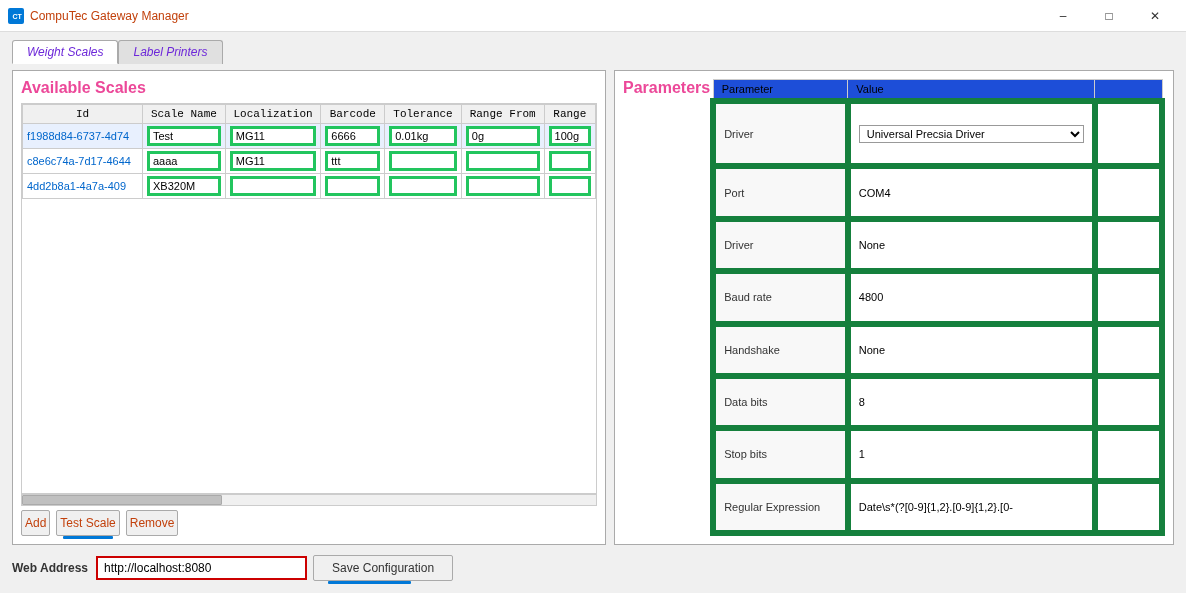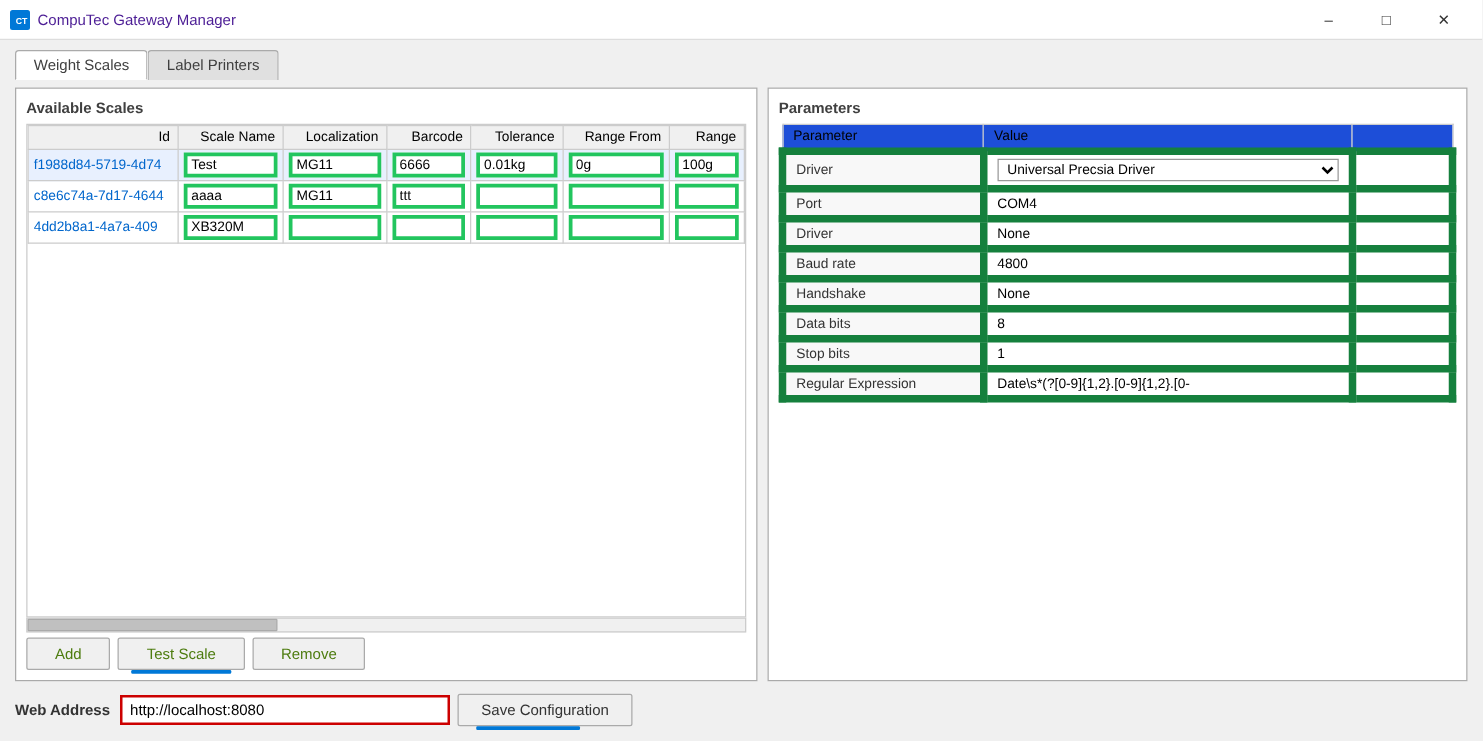--- a/index.html
+++ b/index.html
@@ -29,21 +29,21 @@
       display: flex;
       align-items: center;
       justify-content: center;
       color: white;
       font-size: 9px;
       font-weight: bold;
     }
     .title-bar-title {
       flex: 1;
       font-size: 12px;
-      color: #4c1d95;
+      color: #c2410c;
     }
     .title-bar-controls {
       display: flex;
       gap: 0;
     }
     .title-bar-btn {
       width: 46px;
       height: 32px;
       border: none;
       background: transparent;
@@ -70,21 +70,22 @@
       margin-bottom: 0;
     }
     .tab {
       padding: 4px 14px;
       border: 1px solid #aaa;
       background: #e0e0e0;
       cursor: pointer;
       font-size: 12px;
       border-bottom: none;
       border-radius: 3px 3px 0 0;
-      color: #404040;
+      color: #6d28d9;
+      font-style: italic;
     }
     .tab.active {
       background: #fff;
       border-bottom: 1px solid #fff;
       z-index: 1;
       position: relative;
     }
 
     .main-content {
       display: flex;
@@ -101,49 +102,50 @@
 
     .left-panel {
       flex: 1;
       display: flex;
       flex-direction: column;
     }
 
     .right-panel {
       width: 560px;
       display: flex;
-      flex-direction: column;
+      flex-direction: row;
     }
 
     .section-title {
-      font-size: 12px;
+      font-size: 16px;
       font-weight: bold;
-      color: #404040;
+      color: #ec4899;
       margin-bottom: 6px;
     }
 
     .scales-table-wrapper {
       flex: 1;
       overflow: auto;
       border: 1px solid #ccc;
     }
 
     table {
       border-collapse: collapse;
       width: 100%;
       font-size: 11px;
     }
 
     .scales-table thead tr th {
       background: #f0f0f0;
       border: 1px solid #ccc;
       padding: 3px 6px;
-      text-align: right;
+      text-align: center;
       font-weight: normal;
       white-space: nowrap;
+      font-family: Liberation Mono, monospace;
     }
 
     .scales-table tbody tr td {
       border: 1px solid #ccc;
       padding: 2px 4px;
       white-space: nowrap;
     }
 
     .scales-table tbody tr td input {
       width: 100%;
@@ -200,26 +202,26 @@
     }
 
     .buttons-row {
       display: flex;
       gap: 6px;
       margin-top: 4px;
       align-items: center;
     }
 
     .btn {
-      padding: 5px 22px;
+      padding: 5px 3px;
       border: 1px solid #aaa;
       background: #f0f0f0;
       cursor: pointer;
       font-size: 12px;
-      color: #4d7c0f;
+      color: #c2410c;
       border-radius: 2px;
     }
     .btn.active-btn {
       position: relative;
     }
     .btn.active-btn::after {
       content: '';
       position: absolute;
       bottom: -4px;
       left: 10%;
@@ -246,21 +248,21 @@
     .web-address-label {
       font-size: 12px;
       font-weight: bold;
       color: #333;
     }
 
     .web-address-input {
       padding: 3px 6px;
       border: 2px solid #cc0000;
       font-size: 12px;
-      width: 264px;
+      width: 211px;
       background: #fff;
       outline: none;
     }
 
     .save-btn {
       padding: 5px 18px;
       border: 1px solid #aaa;
       background: #f0f0f0;
       cursor: pointer;
       font-size: 12px;
@@ -334,21 +336,21 @@
               <th>Scale Name</th>
               <th>Localization</th>
               <th>Barcode</th>
               <th>Tolerance</th>
               <th>Range From</th>
               <th>Range</th>
             </tr>
           </thead>
           <tbody id="scales-tbody">
           <tr class="selected">
-      <td class="id-cell">f1988d84-5719-4d74</td>
+      <td class="id-cell">f1988d84-6737-4d74</td>
       <td><input type="text" value="Test" style=""></td>
       <td><input type="text" value="MG11" style=""></td>
       <td><input type="text" value="6666" style=""></td>
       <td><input type="text" value="0.01kg" style=""></td>
       <td><input type="text" value="0g" style=""></td>
       <td><input type="text" value="100g" style=""></td>
     </tr>
               <tr>
       <td class="id-cell">c8e6c74a-7d17-4644</td>
       <td><input type="text" value="aaaa" style=""></td>

